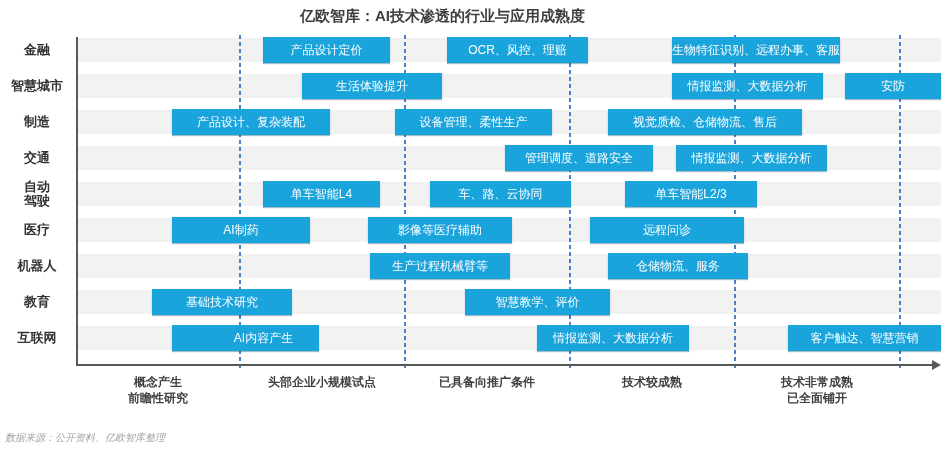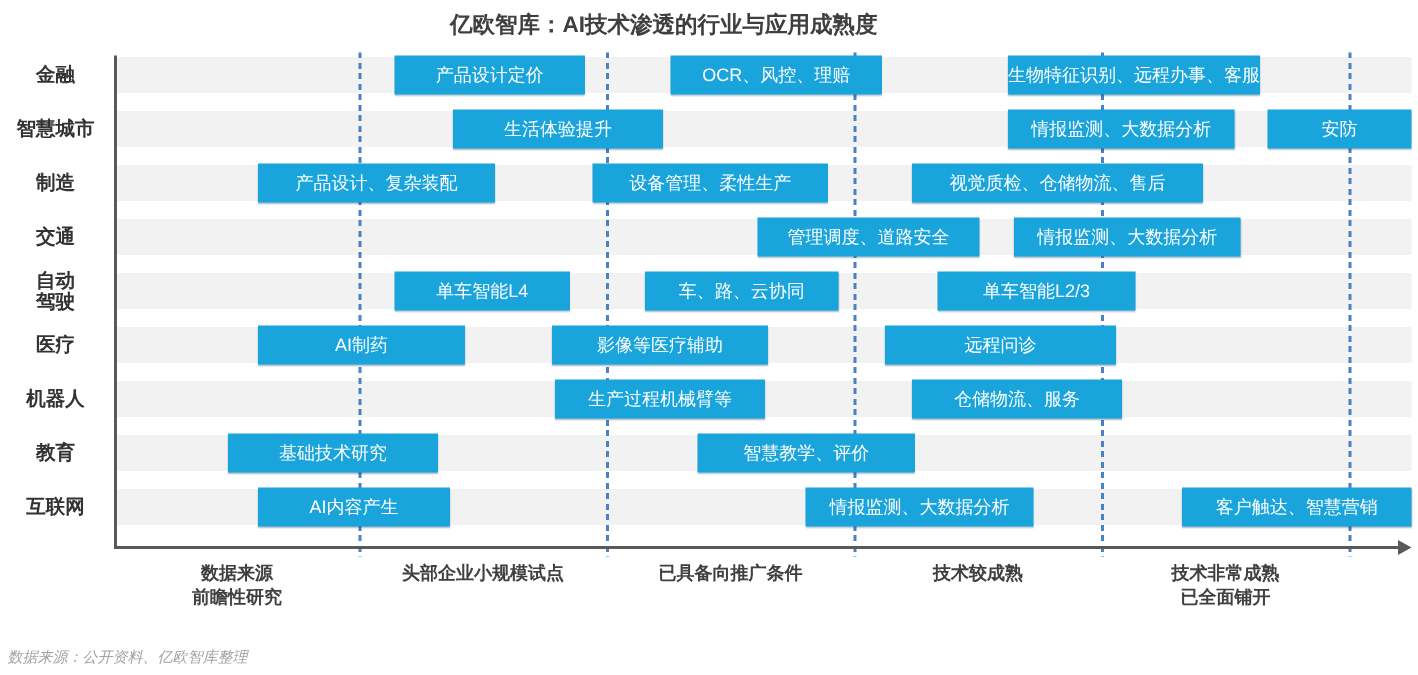--- a/index.html
+++ b/index.html
@@ -67,34 +67,34 @@
       <div class="task-box" style="left: 672px; width: 168px; top: 37px;">生物特征识别、远程办事、客服</div>
       <div class="task-box" style="left: 302px; width: 140px; top: 73px;">生活体验提升</div>
       <div class="task-box" style="left: 672px; width: 151px; top: 73px;">情报监测、大数据分析</div>
       <div class="task-box" style="left: 845px; width: 96px; top: 73px;">安防</div>
       <div class="task-box" style="left: 172px; width: 158px; top: 109px;">产品设计、复杂装配</div>
       <div class="task-box" style="left: 355px; width: 157px; top: 109px; margin-left: 40px;">设备管理、柔性生产</div>
       <div class="task-box" style="left: 608px; width: 194px; top: 109px;">视觉质检、仓储物流、售后</div>
       <div class="task-box" style="left: 505px; width: 148px; top: 145px;">管理调度、道路安全</div>
       <div class="task-box" style="left: 676px; width: 151px; top: 145px;">情报监测、大数据分析</div>
       <div class="task-box" style="left: 263px; width: 117px; top: 181px;">单车智能L4</div>
-      <div class="task-box" style="left: 430px; width: 129px; top: 181px;">车、路、云协同</div>
+      <div class="task-box" style="left: 430px; width: 141px; top: 181px;">车、路、云协同</div>
       <div class="task-box" style="left: 625px; width: 132px; top: 181px;">单车智能L2/3</div>
       <div class="task-box" style="left: 172px; width: 138px; top: 217px;">AI制药</div>
       <div class="task-box" style="left: 368px; width: 144px; top: 217px;">影像等医疗辅助</div>
       <div class="task-box" style="left: 590px; width: 154px; top: 217px;">远程问诊</div>
       <div class="task-box" style="left: 370px; width: 140px; top: 253px;">生产过程机械臂等</div>
       <div class="task-box" style="left: 608px; width: 140px; top: 253px;">仓储物流、服务</div>
       <div class="task-box" style="left: 152px; width: 140px; top: 289px;">基础技术研究</div>
       <div class="task-box" style="left: 465px; width: 145px; top: 289px;">智慧教学、评价</div>
-      <div class="task-box" style="left: 172px; width: 128px; top: 325px;">AI内容产生</div>
+      <div class="task-box" style="left: 172px; width: 111px; top: 325px; padding-left: 36px;">AI内容产生</div>
       <div class="task-box" style="left: 537px; width: 152px; top: 325px;">情报监测、大数据分析</div>
       <div class="task-box" style="left: 788px; width: 153px; top: 325px;">客户触达、智慧营销</div>
       <div class="stage-label" style="left: 68px;">
-        <div class="">数据来源</div>
+        <div class="">概念产生</div>
         <div class="">前瞻性研究</div>
       </div>
       <div class="stage-label" style="left: 232px;">
         <div class="">头部企业小规模试点</div>
       </div>
       <div class="stage-label" style="left: 397px;">
         <div class="">已具备向推广条件</div>
       </div>
       <div class="stage-label" style="left: 562px;">
         <div class="">技术较成熟</div>

